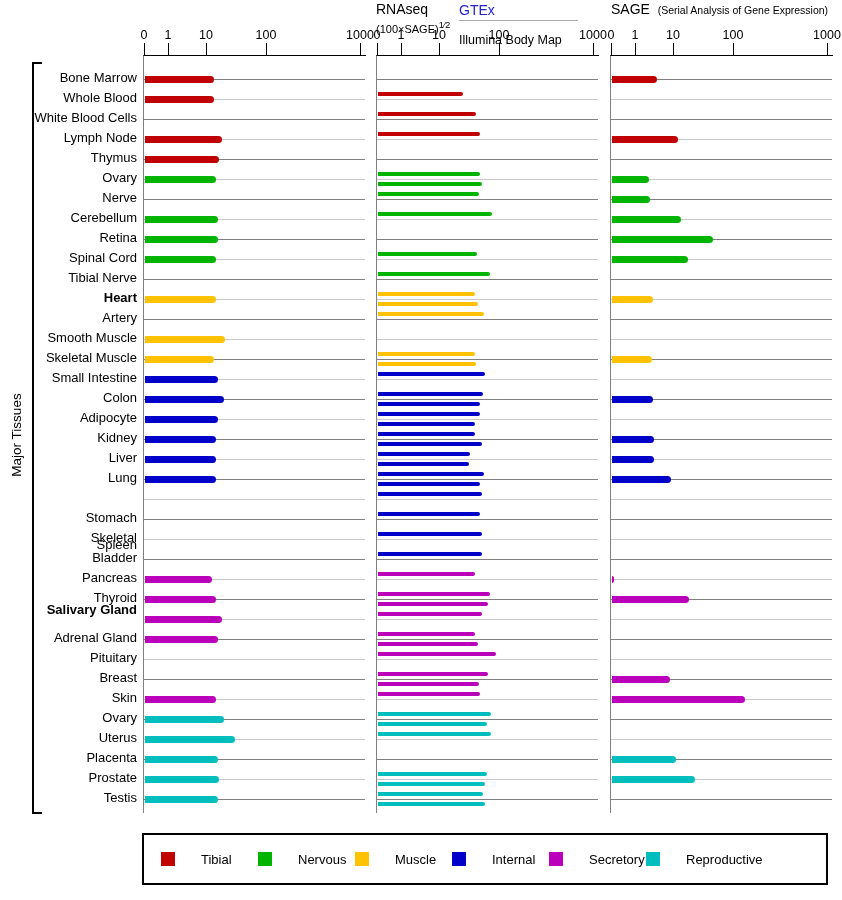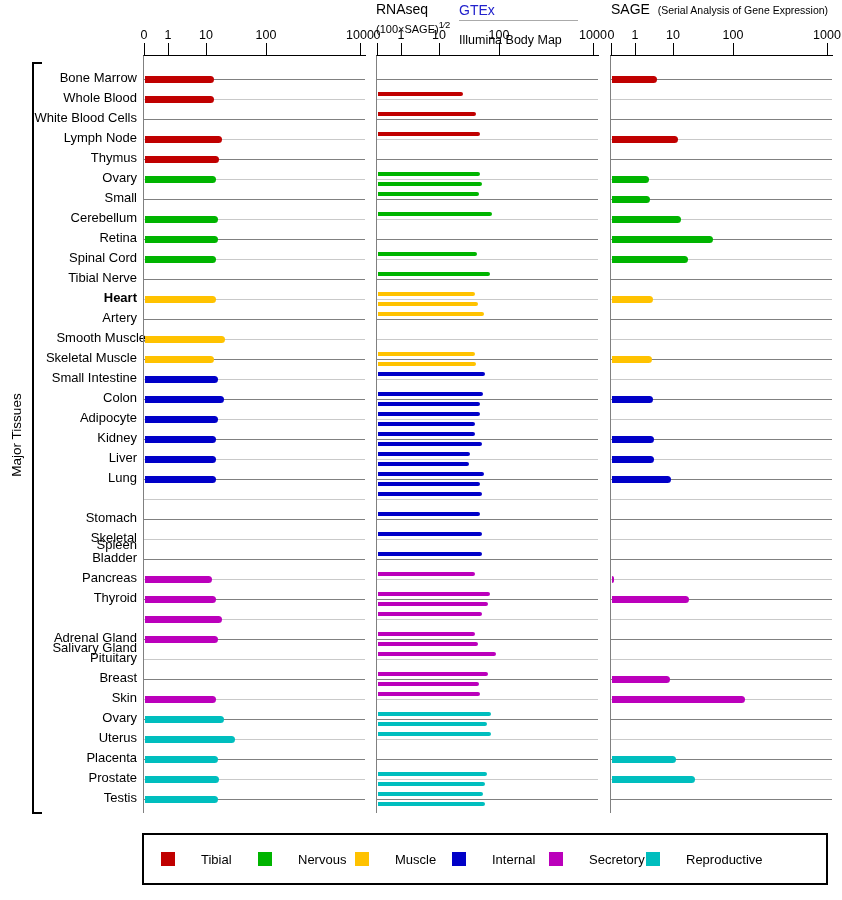--- a/index.html
+++ b/index.html
@@ -55,42 +55,42 @@
   <div class="bracket"></div>
   <div class="group-label">Major Tissues</div>
 
   <div id="labels">
       <div class="tissue-label" style="top: 70px;">Bone Marrow</div>
       <div class="tissue-label" style="top: 90px;">Whole Blood</div>
       <div class="tissue-label" style="top: 110px;">White Blood Cells</div>
       <div class="tissue-label" style="top: 130px;">Lymph Node</div>
       <div class="tissue-label" style="top: 150px;">Thymus</div>
       <div class="tissue-label" style="top: 170px;">Ovary</div>
-      <div class="tissue-label" style="top: 190px;">Small</div>
+      <div class="tissue-label" style="top: 190px;">Nerve</div>
       <div class="tissue-label" style="top: 210px;">Cerebellum</div>
       <div class="tissue-label" style="top: 230px;">Retina</div>
       <div class="tissue-label" style="top: 250px;">Spinal Cord</div>
       <div class="tissue-label" style="top: 270px;">Tibial Nerve</div>
       <div class="tissue-label" style="top: 290px; font-weight: bold;">Heart</div>
       <div class="tissue-label" style="top: 310px;">Artery</div>
-      <div class="tissue-label" style="top: 330px; margin-left: 9px;">Smooth Muscle</div>
+      <div class="tissue-label" style="top: 330px;">Smooth Muscle</div>
       <div class="tissue-label" style="top: 350px;">Skeletal Muscle</div>
       <div class="tissue-label" style="top: 370px;">Small Intestine</div>
       <div class="tissue-label" style="top: 390px;">Colon</div>
       <div class="tissue-label" style="top: 410px;">Adipocyte</div>
       <div class="tissue-label" style="top: 430px;">Kidney</div>
       <div class="tissue-label" style="top: 450px;">Liver</div>
       <div class="tissue-label" style="top: 470px;">Lung</div>
       <div class="tissue-label" style="top: 490px; margin-top: 47px;">Spleen</div>
       <div class="tissue-label" style="top: 510px;">Stomach</div>
       <div class="tissue-label" style="top: 530px;">Skeletal</div>
       <div class="tissue-label" style="top: 550px;">Bladder</div>
       <div class="tissue-label" style="top: 570px;">Pancreas</div>
       <div class="tissue-label" style="top: 590px;">Thyroid</div>
-      <div class="tissue-label" style="top: 640px;">Salivary Gland</div>
+      <div class="tissue-label" style="top: 602px; font-weight: bold;">Salivary Gland</div>
       <div class="tissue-label" style="top: 630px;">Adrenal Gland</div>
       <div class="tissue-label" style="top: 650px;">Pituitary</div>
       <div class="tissue-label" style="top: 670px;">Breast</div>
       <div class="tissue-label" style="top: 690px;">Skin</div>
       <div class="tissue-label" style="top: 710px;">Ovary</div>
       <div class="tissue-label" style="top: 730px;">Uterus</div>
       <div class="tissue-label" style="top: 750px;">Placenta</div>
       <div class="tissue-label" style="top: 770px;">Prostate</div>
       <div class="tissue-label" style="top: 790px;">Testis</div>
     </div>

